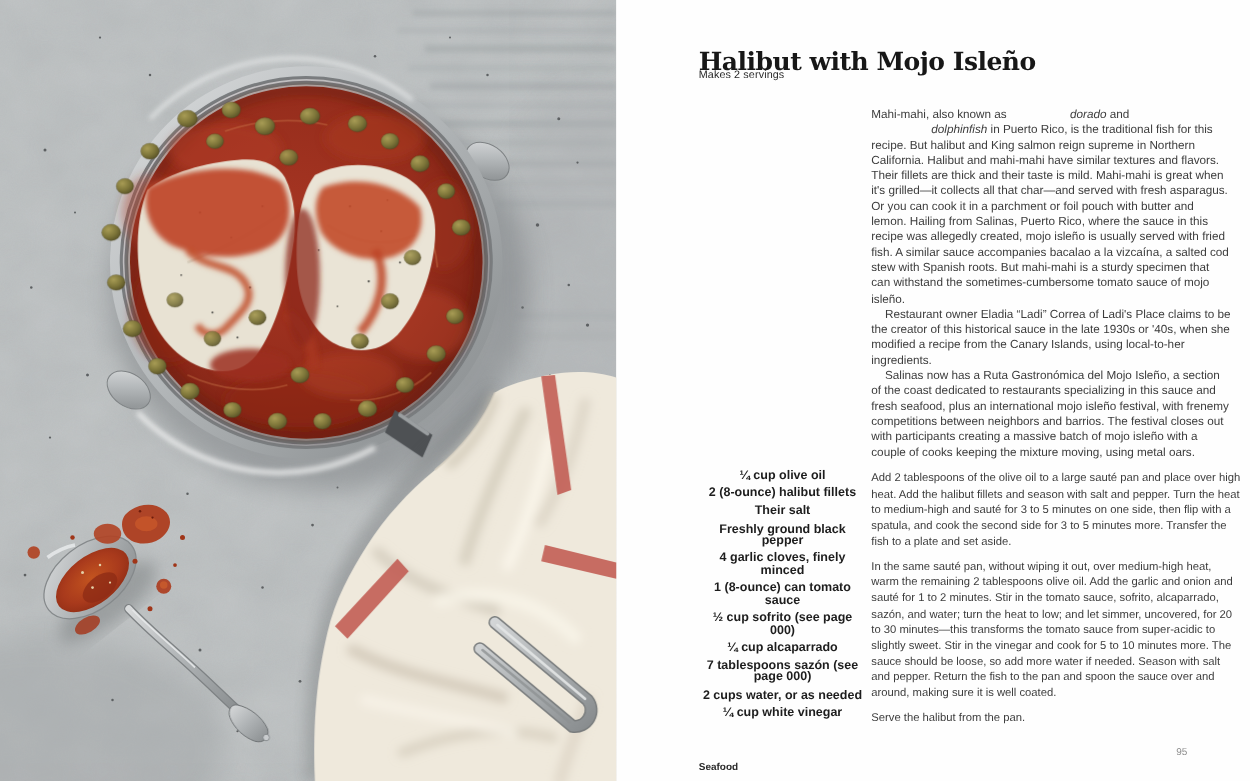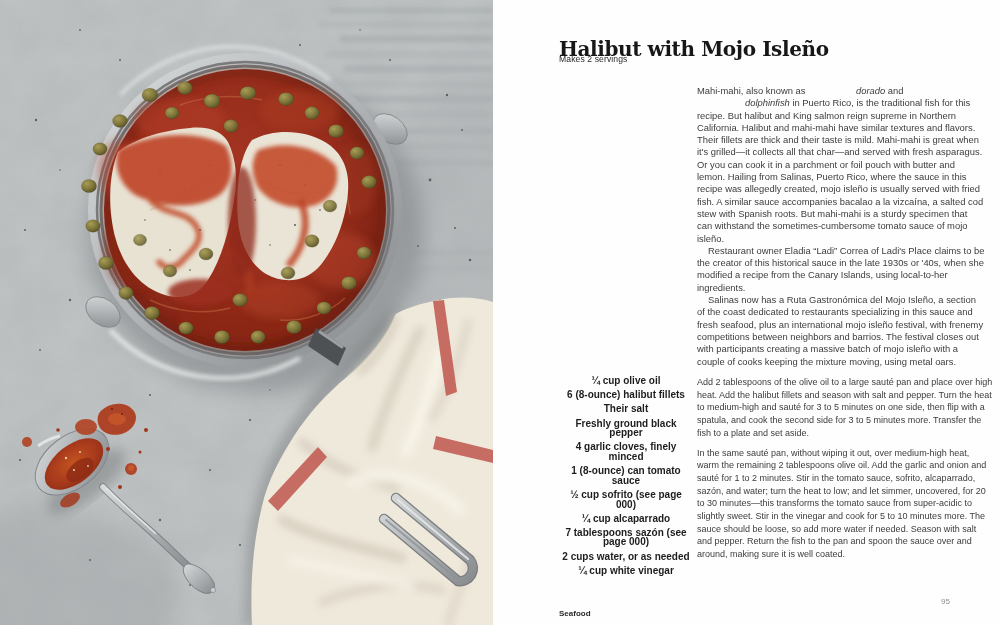--- a/index.html
+++ b/index.html
@@ -337,34 +337,35 @@
     <div class="r-yield">Makes 2 servings</div>
 
     <div class="intro">
       <p><span>Mahi-mahi, also known as </span><em>dorado</em><span> and </span><em>dolphinfish</em><span> in Puerto Rico, is the traditional fish for this recipe. But halibut and King salmon reign supreme in Northern California. Halibut and mahi-mahi have similar textures and flavors. Their fillets are thick and their taste is mild. Mahi-mahi is great when it's grilled—it collects all that char—and served with fresh asparagus. Or you can cook it in a parchment or foil pouch with butter and lemon. Hailing from Salinas, Puerto Rico, where the sauce in this recipe was allegedly created, mojo isleño is usually served with fried fish. A similar sauce accompanies bacalao a la vizcaína, a salted cod stew with Spanish roots. But mahi-mahi is a sturdy specimen that can withstand the sometimes-cumbersome tomato sauce of mojo isleño.</span></p>
       <p class="indent">Restaurant owner Eladia “Ladi” Correa of Ladi's Place claims to be the creator of this historical sauce in the late 1930s or '40s, when she modified a recipe from the Canary Islands, using local-to-her ingredients.</p>
       <p class="indent">Salinas now has a Ruta Gastronómica del Mojo Isleño, a section of the coast dedicated to restaurants specializing in this sauce and fresh seafood, plus an international mojo isleño festival, with frenemy competitions between neighbors and barrios. The festival closes out with participants creating a massive batch of mojo isleño with a couple of cooks keeping the mixture moving, using metal oars.</p>
     </div>
 
     <div class="ingredients">
       <div class="ing">¼ cup olive oil</div>
-      <div class="ing">6 (8-ounce) halibut fillets</div>
+      <div class="ing">2 (8-ounce) halibut fillets</div>
       <div class="ing">Their salt</div>
       <div class="ing">Freshly ground black pepper</div>
       <div class="ing">4 garlic cloves, finely minced</div>
       <div class="ing">1 (8-ounce) can tomato sauce</div>
       <div class="ing">½ cup sofrito (see page 000)</div>
       <div class="ing">¼ cup alcaparrado</div>
       <div class="ing">7 tablespoons sazón (see page 000)</div>
       <div class="ing">2 cups water, or as needed</div>
       <div class="ing">¼ cup white vinegar</div>
     </div>
 
     <div class="steps">
       <p>Add 2 tablespoons of the olive oil to a large sauté pan and place over high heat. Add the halibut fillets and season with salt and pepper. Turn the heat to medium-high and sauté for 3 to 5 minutes on one side, then flip with a spatula, and cook the second side for 3 to 5 minutes more. Transfer the fish to a plate and set aside.</p>
       <p>In the same sauté pan, without wiping it out, over medium-high heat, warm the remaining 2 tablespoons olive oil. Add the garlic and onion and sauté for 1 to 2 minutes. Stir in the tomato sauce, sofrito, alcaparrado, sazón, and water; turn the heat to low; and let simmer, uncovered, for 20 to 30 minutes—this transforms the tomato sauce from super-acidic to slightly sweet. Stir in the vinegar and cook for 5 to 10 minutes more. The sauce should be loose, so add more water if needed. Season with salt and pepper. Return the fish to the pan and spoon the sauce over and around, making sure it is well coated.</p>
+      <p>Serve the halibut from the pan.</p>
     </div>
 
     <div class="footer-section">Seafood</div>
     <div class="footer-page">95</div>
 
   </div>
 </div>
 
 </body></html>

